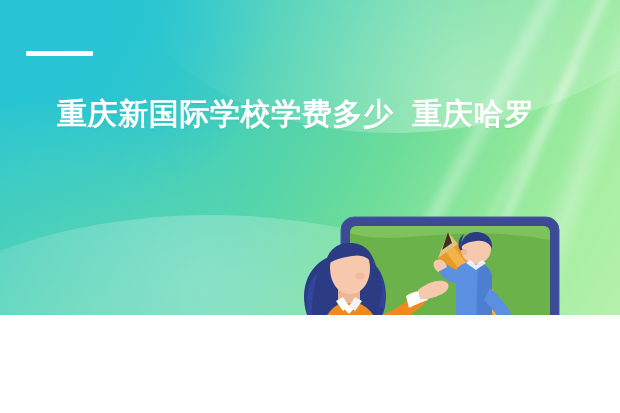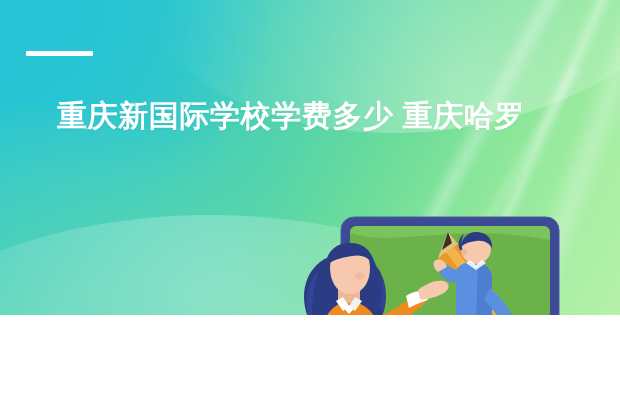--- a/index.html
+++ b/index.html
@@ -5,21 +5,21 @@
   html, body {
     margin: 0;
     padding: 0;
     background: #ffffff;
   }
   #banner {
     position: relative;
     width: 620px;
     height: 315px;
     overflow: hidden;
-    font-family: Liberation Sans, sans-serif;
+    font-family: Liberation Mono, monospace;
   }
   
   .bg-base {
     position: absolute;
     inset: 0;
     background: linear-gradient(118deg,
         #25c2d2 0%,
         #2cc6cc 14%,
         #3fcdbe 30%,
         #54d4ab 46%,

